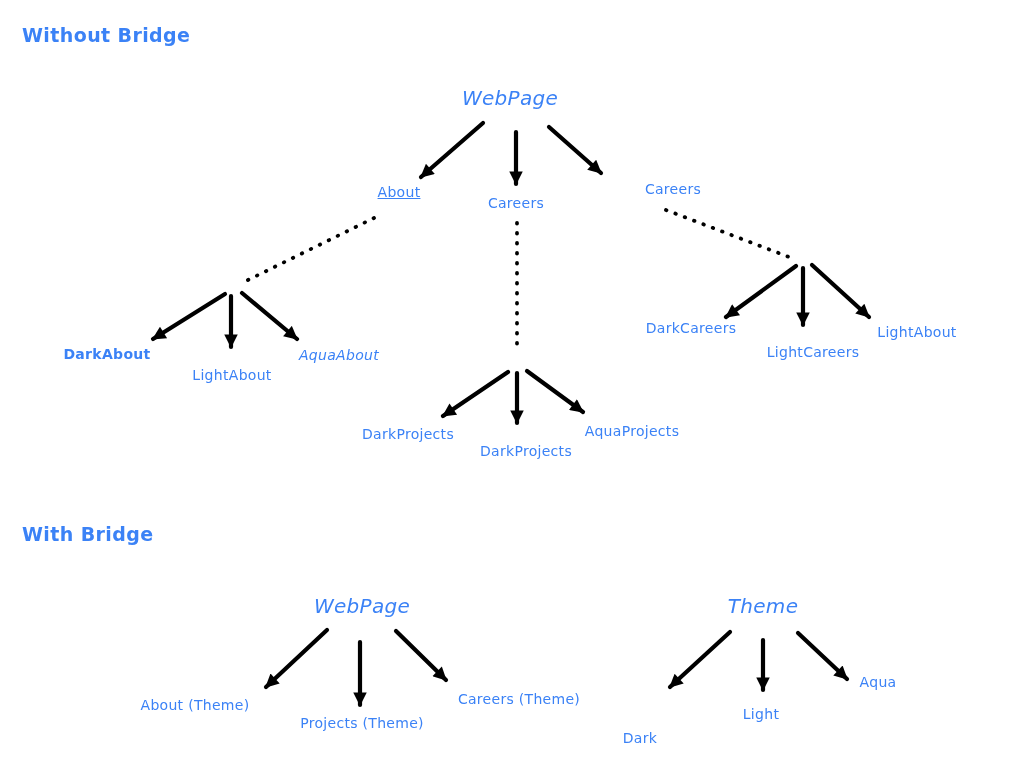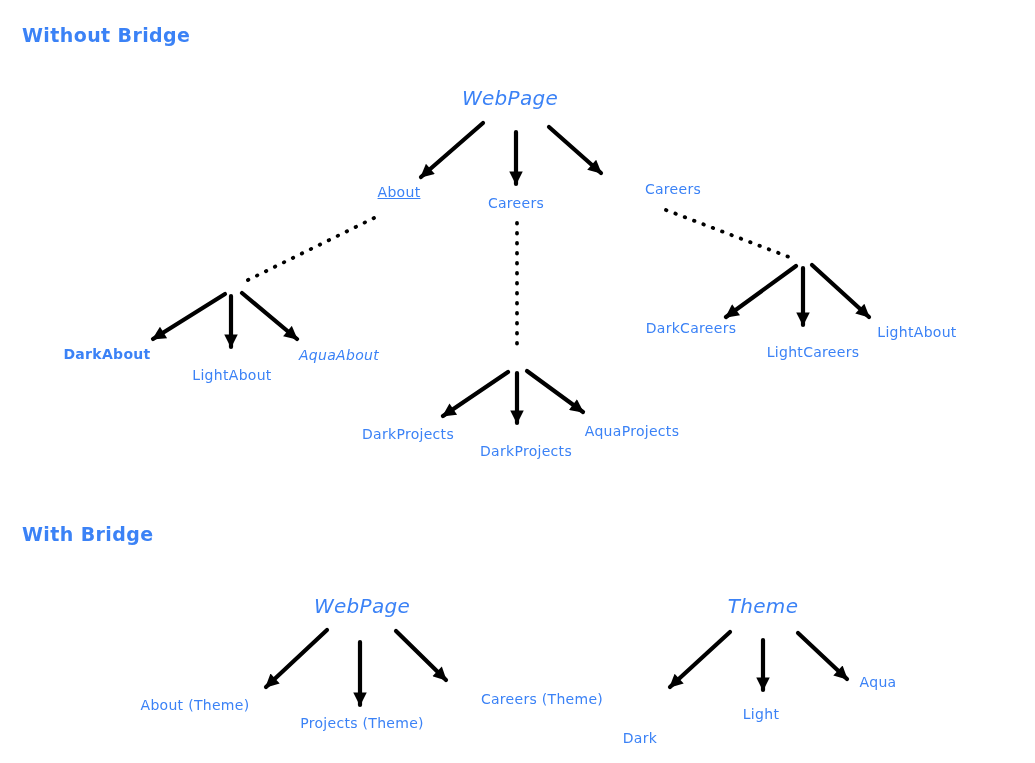--- a/index.html
+++ b/index.html
@@ -112,20 +112,20 @@
   <span class="node" style="left:526px; top:451px;">DarkProjects</span>
   <span class="node" style="left:632px; top:431px;">AquaProjects</span>
 
   <span class="node" style="left:691px; top:328px;">DarkCareers</span>
   <span class="node" style="left:813px; top:352px;">LightCareers</span>
   <span class="node" style="left:917px; top:332px;">LightAbout</span>
 
   <span class="node root" style="left:362px; top:606px;">WebPage</span>
   <span class="node" style="left:195px; top:705px;">About (Theme)</span>
   <span class="node" style="left:362px; top:723px;">Projects (Theme)</span>
-  <span class="node" style="left:519px; top:699px;margin-left:23px;">Careers (Theme)</span>
+  <span class="node" style="left:519px; top:699px;">Careers (Theme)</span>
 
   <span class="node root" style="left:763px; top:606px;">Theme</span>
   <span class="node" style="left:640px; top:702px;margin-top:36px;">Dark</span>
   <span class="node" style="left:761px; top:714px;">Light</span>
   <span class="node" style="left:878px; top:682px;">Aqua</span>
 
 </div>
 
 </body></html>

